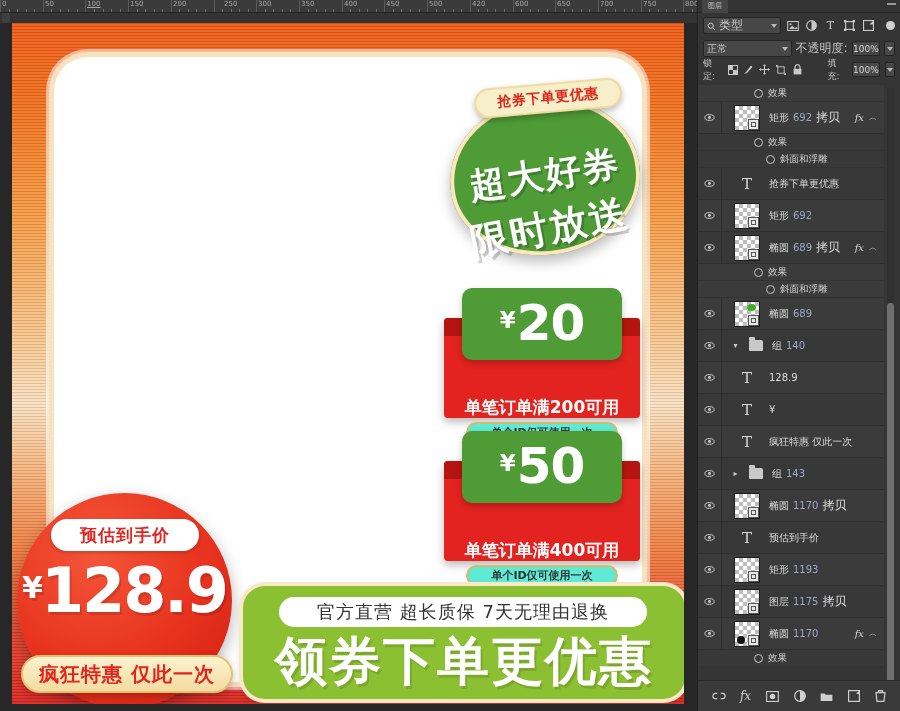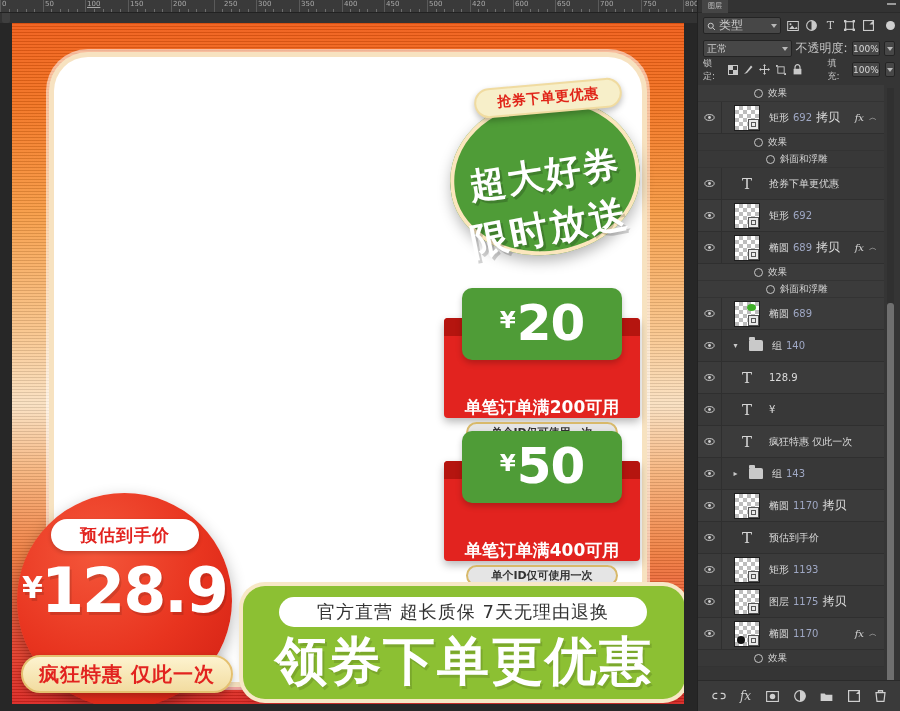--- a/index.html
+++ b/index.html
@@ -57,21 +57,21 @@
   .cp-red:before { content:""; position:absolute; left:0; top:0; width:100%; height:18px;
      background:#b5150f; border-radius:4px 4px 0 0; }
   .cp-green { position:absolute; left:18px; top:0; width:160px; height:72px; background:#4f9c37;
      border-radius:10px; box-shadow:0 3px 6px rgba(0,0,0,.22); }
   .cp-amt { position:absolute; left:0; top:4px; width:100%; text-align:center; color:#fff;
      font-size:50px; font-weight:bold; line-height:56px; letter-spacing:-1px; }
   .cp-yen { font-size:23px; vertical-align:12px; margin-right:2px; font-weight:bold; }
   .cp-cond { position:absolute; left:0; top:78px; width:100%; text-align:center; color:#fff;
      font-size:17px; font-weight:bold; letter-spacing:0px; }
   .cp-pill { position:absolute; left:22px; top:104px; width:152px; height:21px;
-     background:#e5e5e5; border:2px solid #d8b96a; border-radius:11px;
+     background:#5eead4; border:2px solid #d8b96a; border-radius:11px;
      display:flex; align-items:center; justify-content:center; }
   .cp-pill span { color:#333; font-size:11px; font-weight:bold; }
 
   
   #price-circle { position:absolute; left:5px; top:470px; width:215px; height:215px;
      background:radial-gradient(circle at 36% 28%, #f4563a 0%, #e8341f 52%, #cf1d12 100%);
      border-radius:50%; box-shadow:0 6px 16px rgba(0,0,0,.3); }
   #price-tag { position:absolute; left:34px; top:26px; width:148px; height:32px;
      background:#fff; border-radius:17px; display:flex; align-items:center; justify-content:center;
      box-shadow:0 2px 4px rgba(0,0,0,.18); }

